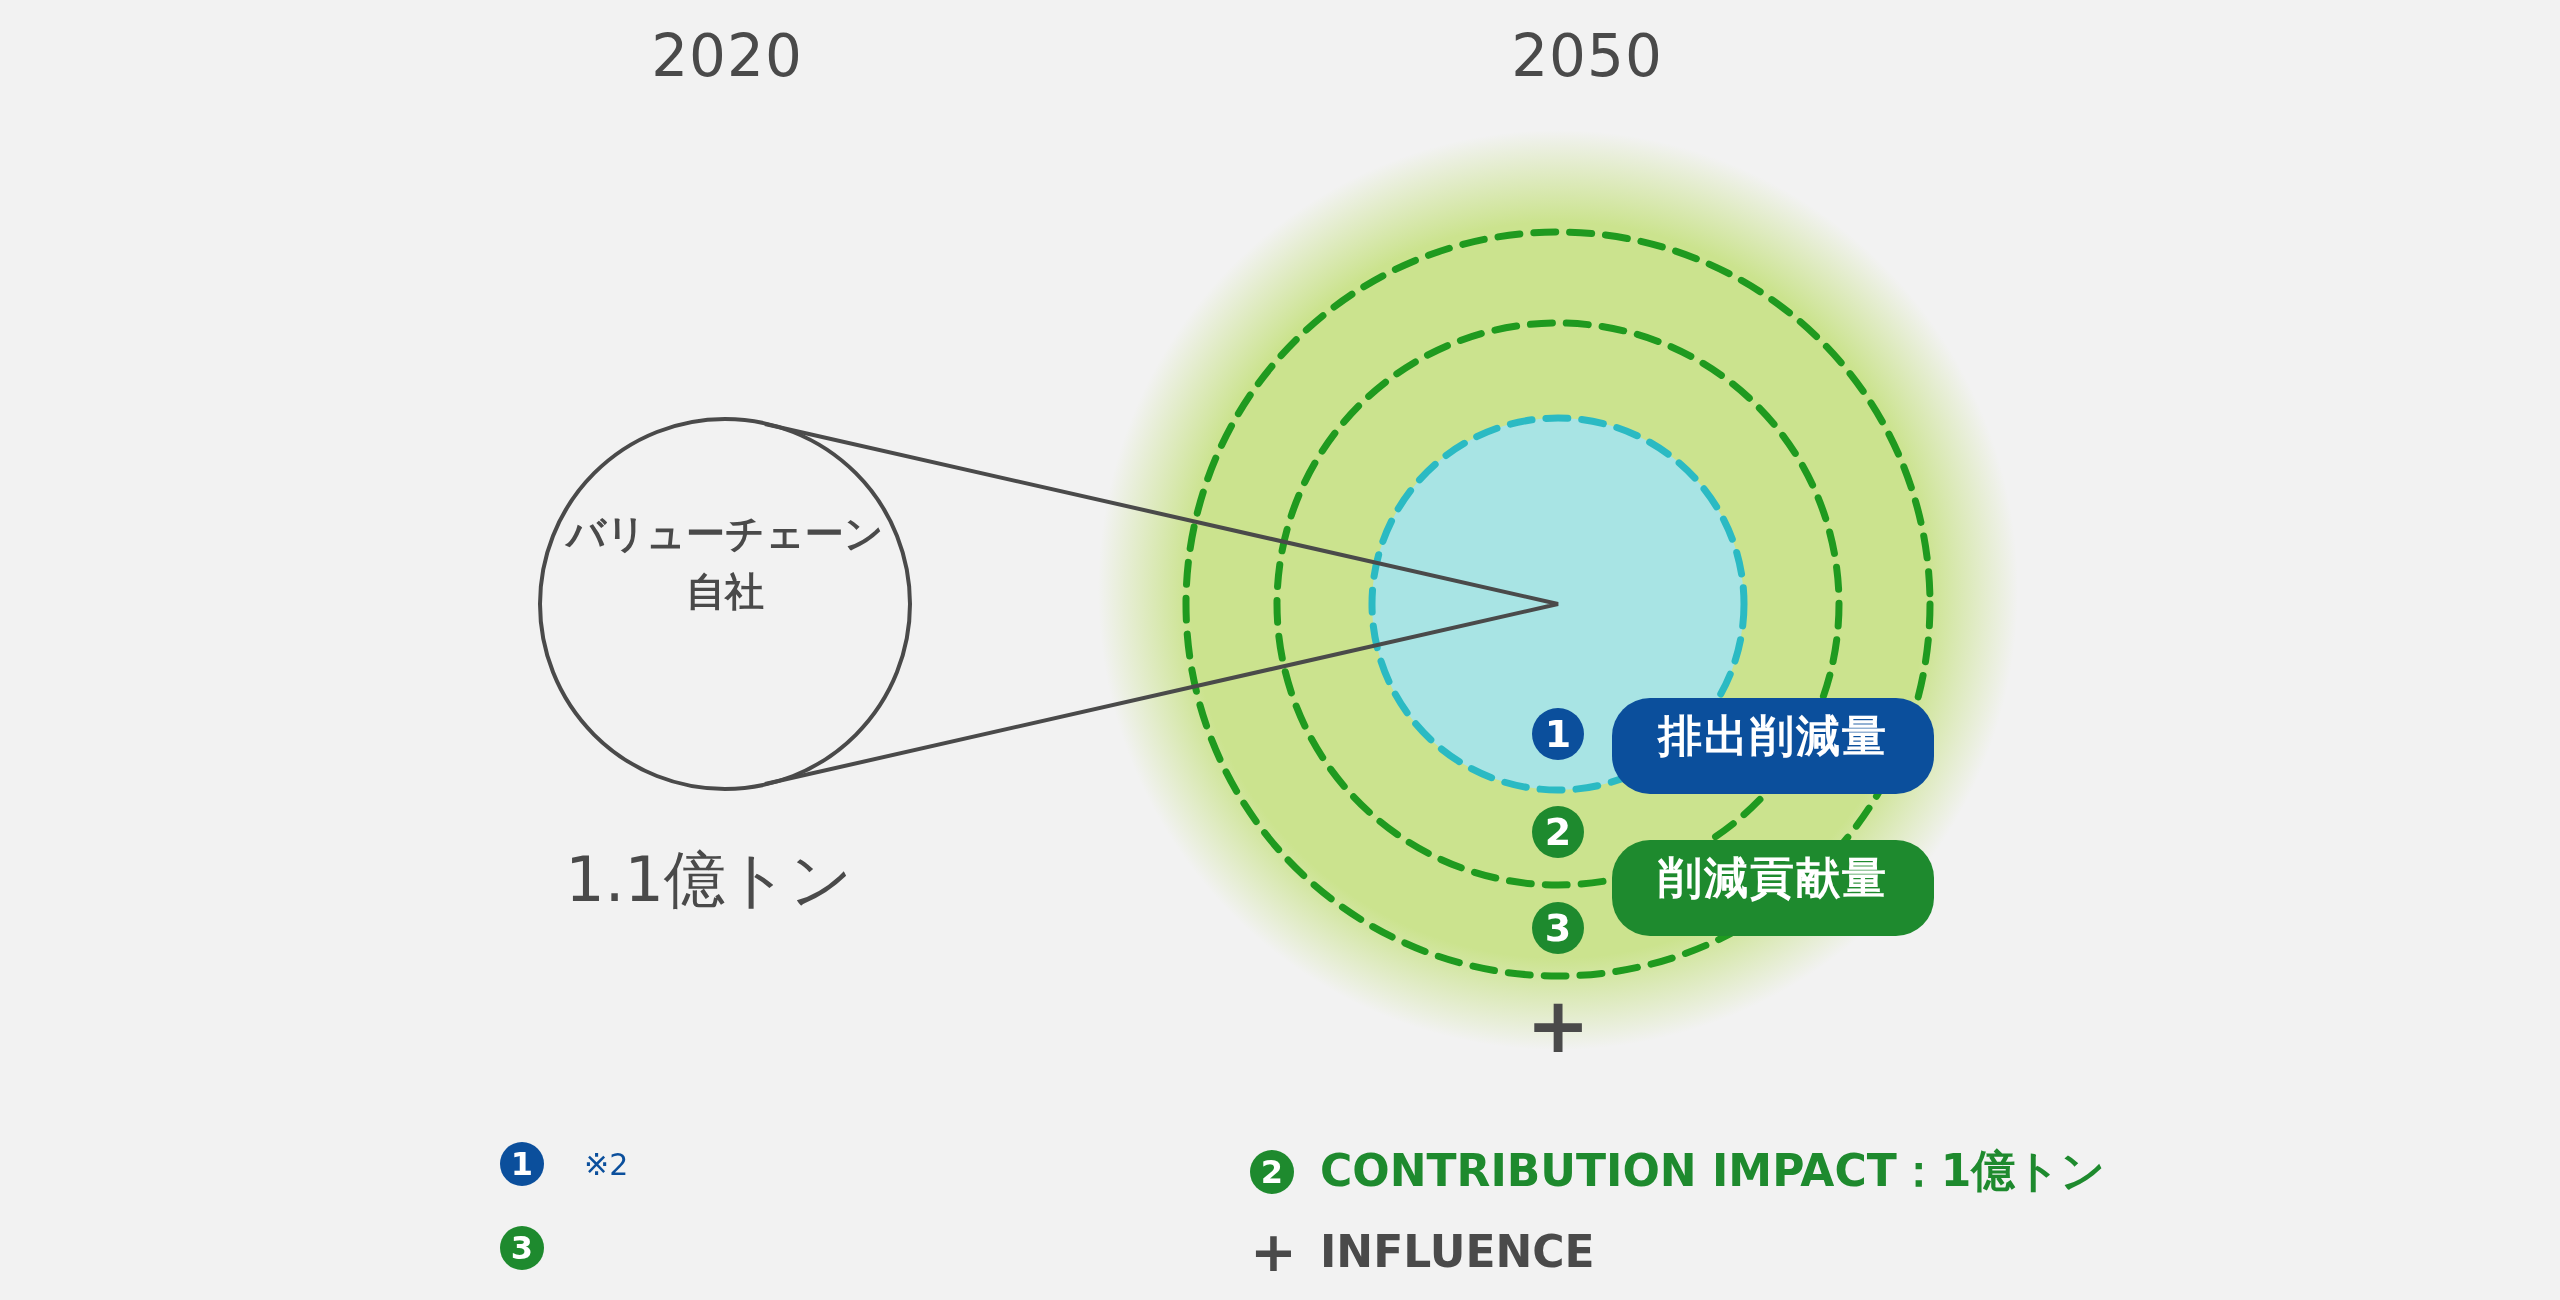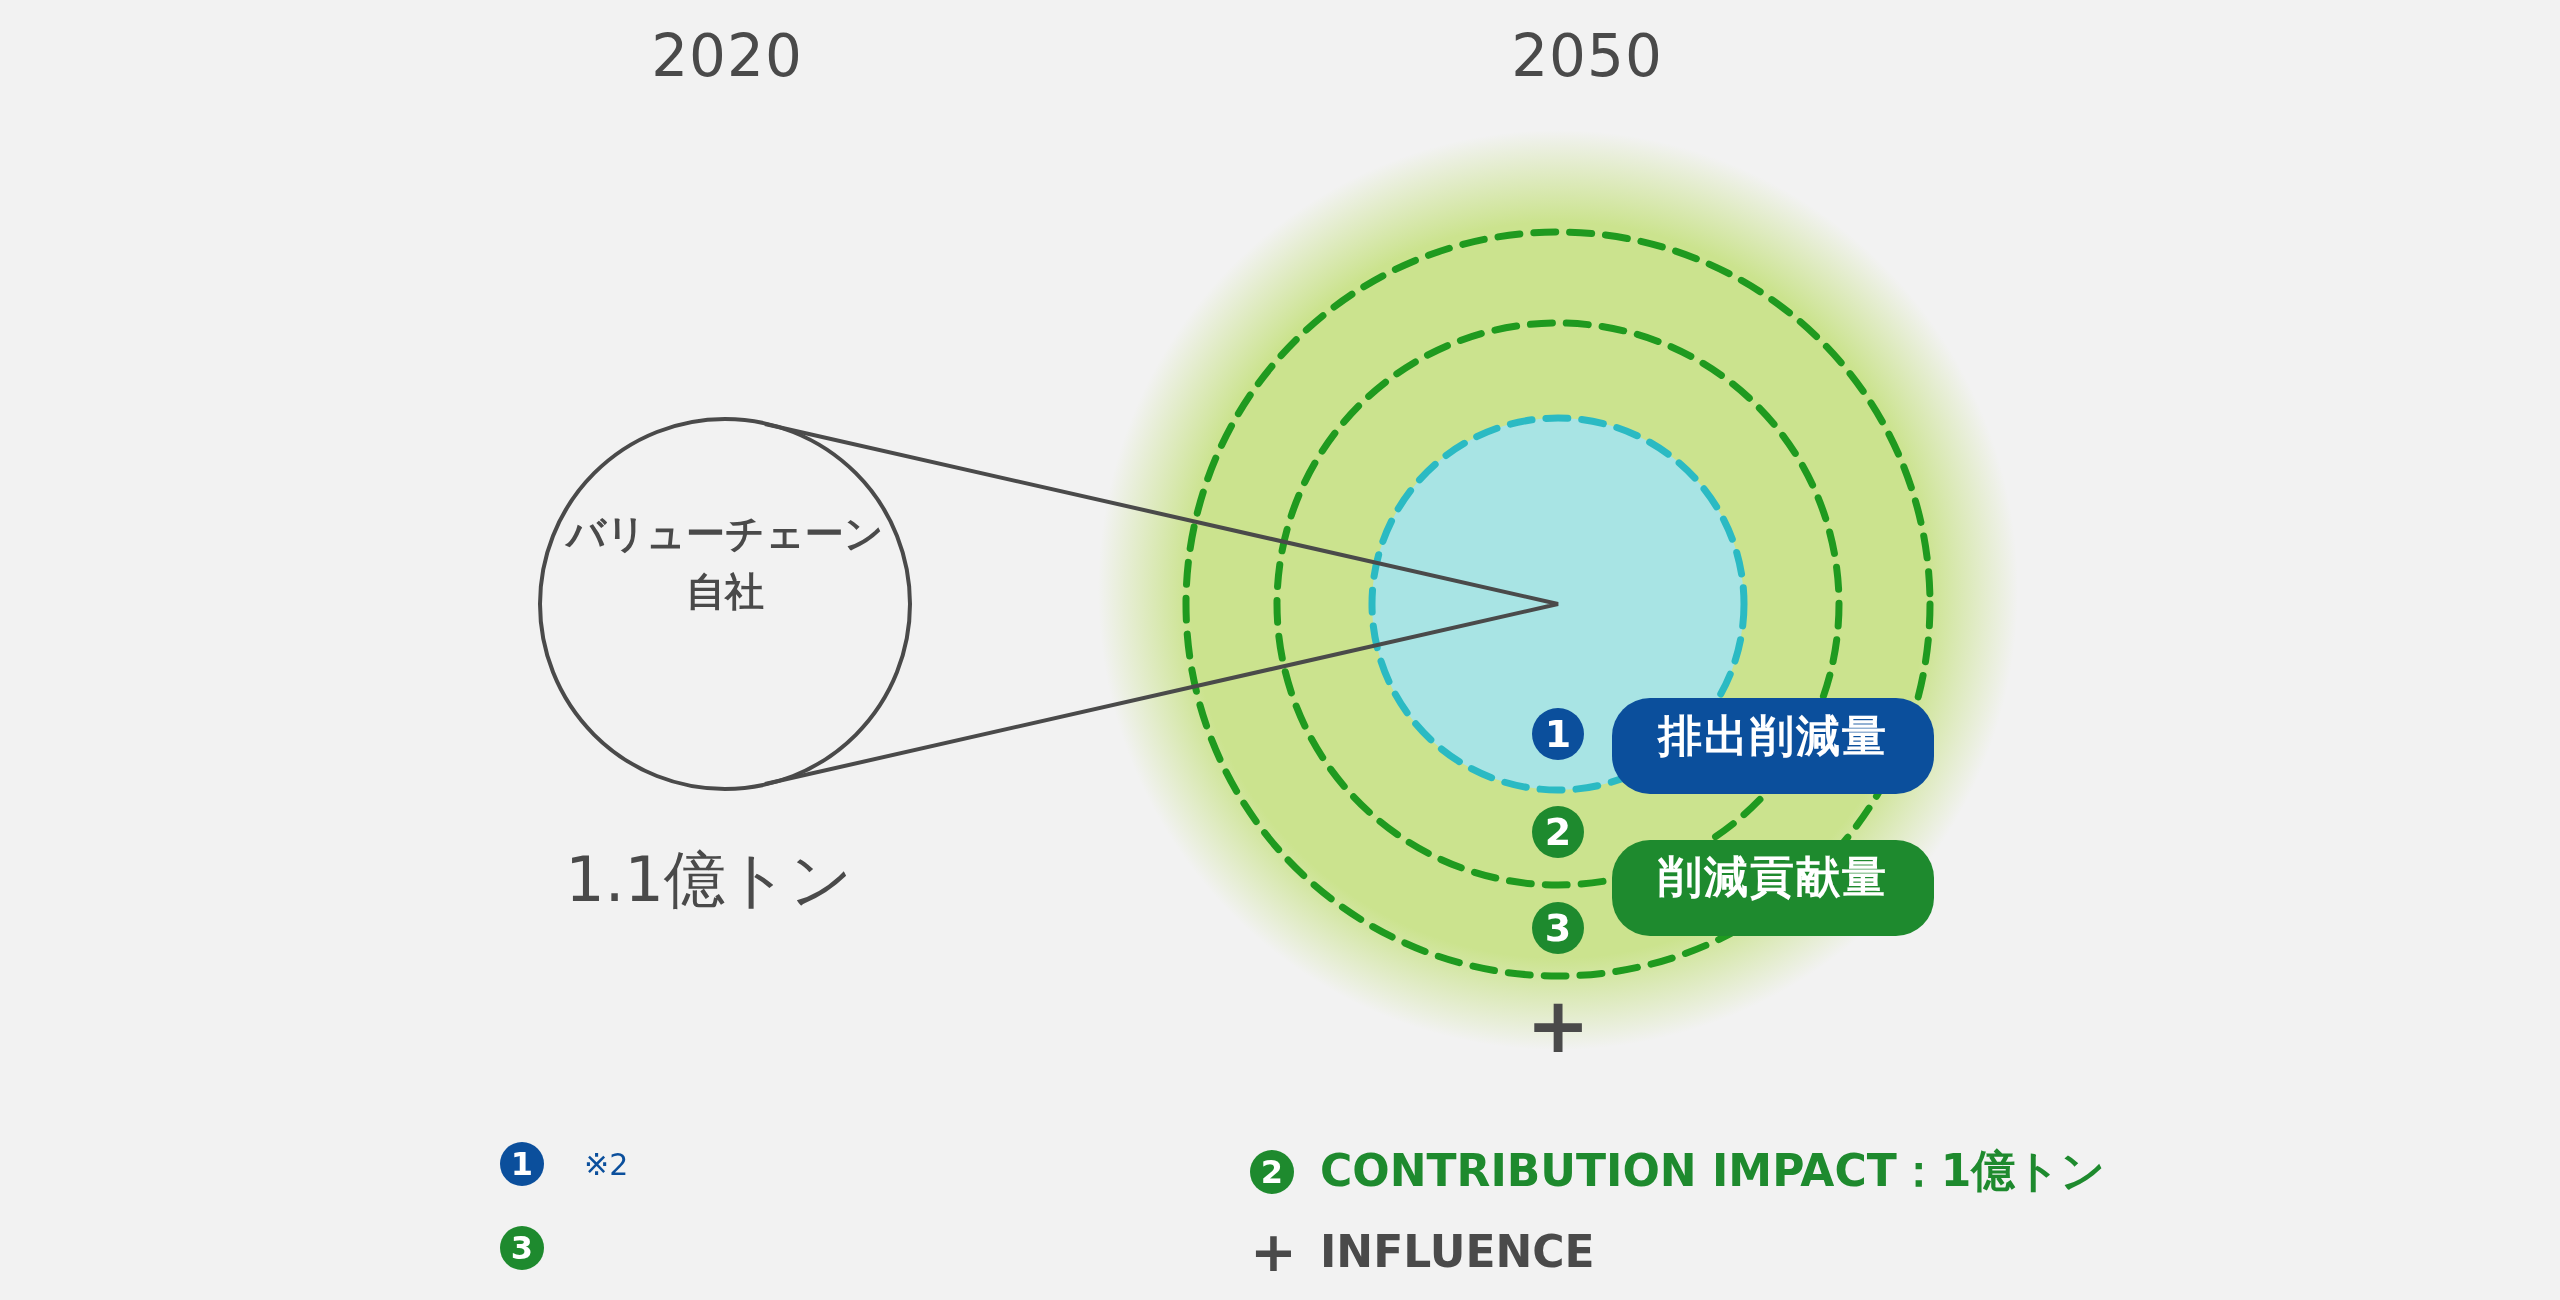--- a/index.html
+++ b/index.html
@@ -43,21 +43,21 @@
   <div>バリューチェーン</div>
   <div>自社</div>
 </div>
 <div class="amount-2020">1.1億トン</div>
 
 <div class="num" style="left:1558px; top:734px; background:#0b4f9c;">1</div>
 <div class="num" style="left:1558px; top:832px; background:#1e8a2e;">2</div>
 <div class="num" style="left:1558px; top:928px; background:#1e8a2e;">3</div>
 
 <div class="pill" style="left:1612px; top:698px; background:#0b4f9c;">排出削減量</div>
-<div class="pill" style="left:1612px; top:840px; background:#1e8a2e;font-family:Liberation Serif, serif;">削減貢献量</div>
+<div class="pill" style="left:1612px; top:840px; background:#1e8a2e;">削減貢献量</div>
 
 <div class="plus">+</div>
 
 <div class="legend-item" style="left:500px; top:1142px; color:#0b4f9c;">
   <span class="lnum" style="background:#0b4f9c;">1</span>
   <span class="note">※2</span>
 </div>
 <div class="legend-item" style="left:1250px; top:1142px; color:#1e8a2e;">
   <span class="lnum" style="background:#1e8a2e;">2</span>
   <span>CONTRIBUTION IMPACT：1億トン</span>

